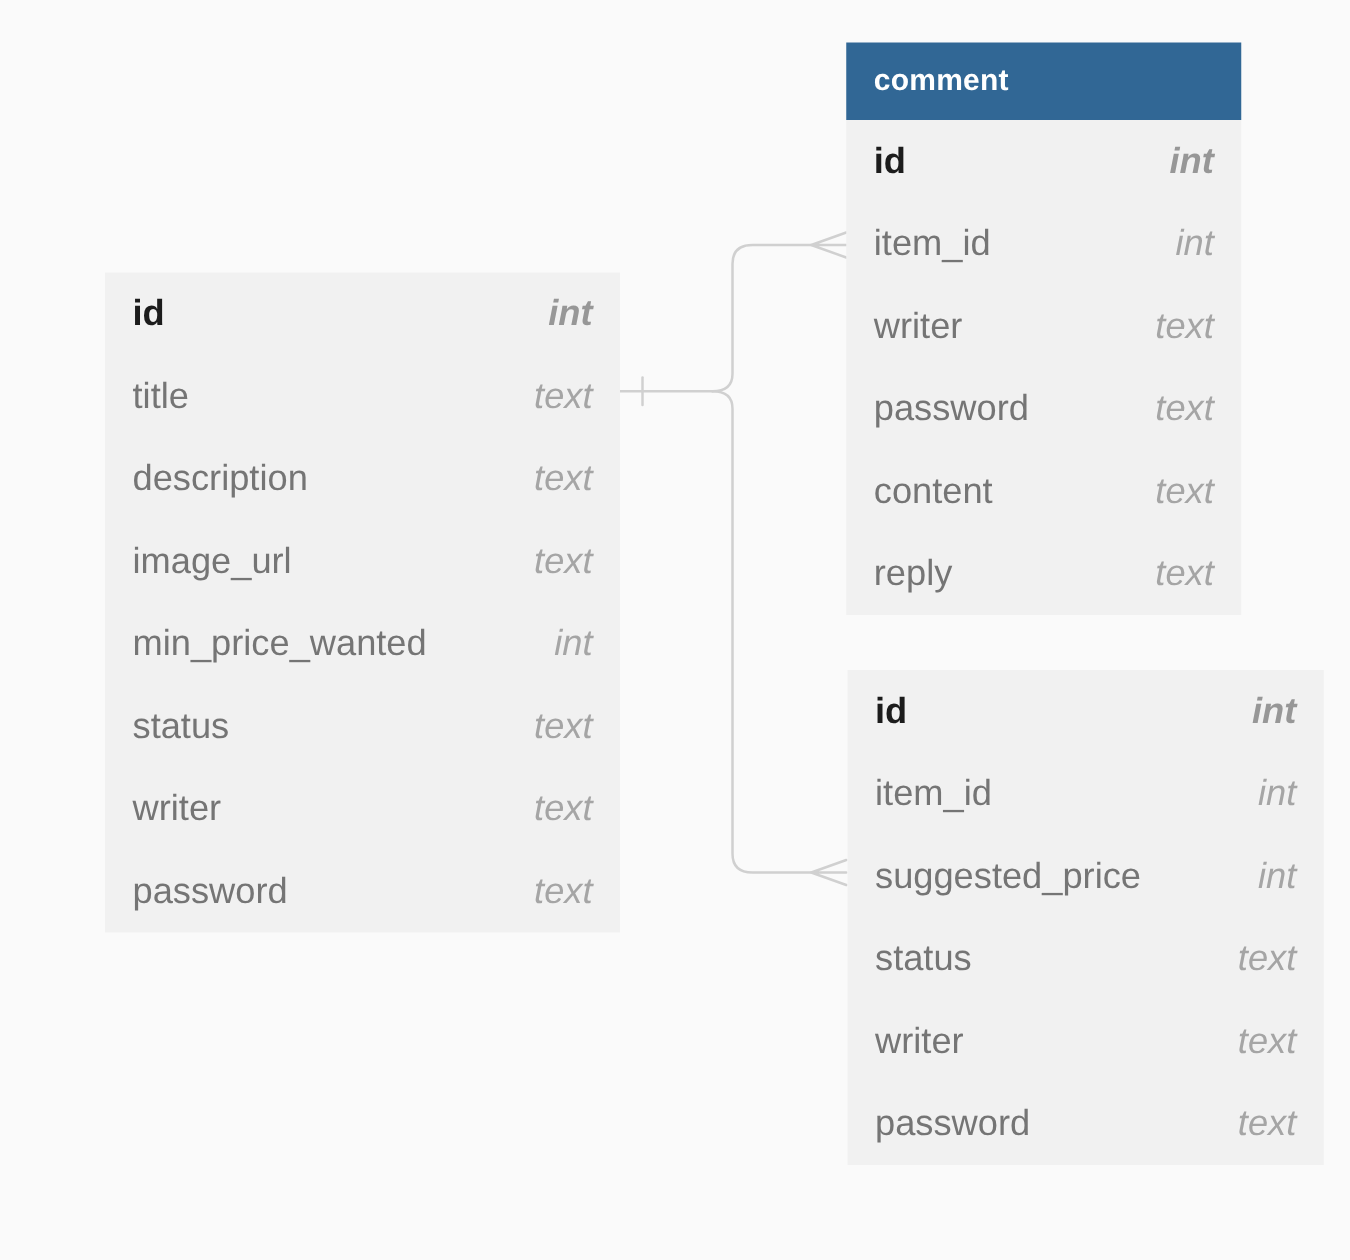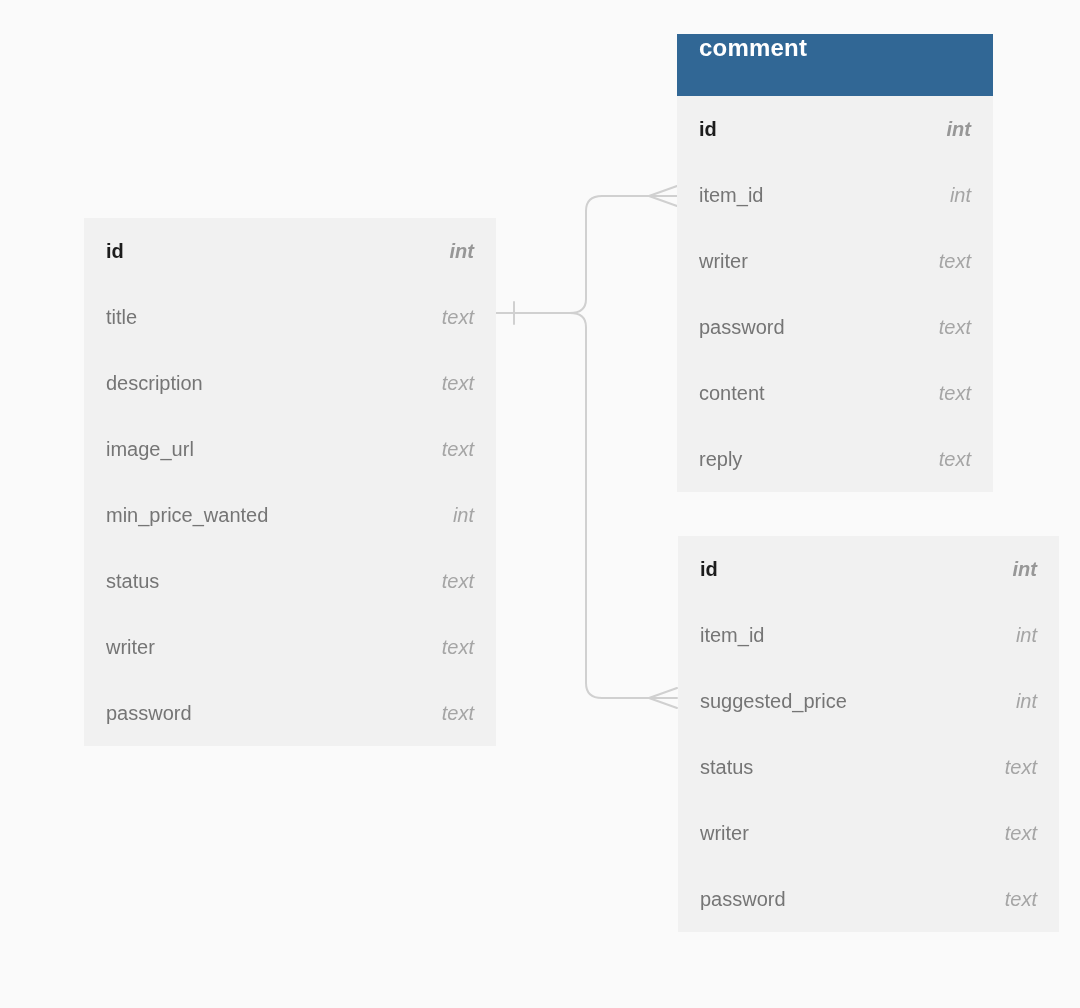--- a/index.html
+++ b/index.html
@@ -17,27 +17,27 @@
     width:1080px;height:1008px;
     background:var(--page-bg);
     font-family:"Liberation Sans","DejaVu Sans",sans-serif;
     overflow:hidden;
   }
   .canvas{position:relative;width:1080px;height:1008px;}
   .connector-layer{position:absolute;left:0;top:0;width:1080px;height:1008px;pointer-events:none;}
   .db-table{position:absolute;box-sizing:border-box;}
   .db-table-header{
     height:62px;background:var(--header-bg);color:#ffffff;
-    display:flex;padding:0 22px;
+    display:flex;align-items:center;padding:0 22px;
     font-size:24px;font-weight:bold;letter-spacing:.2px;
   }
   .db-table-body{background:var(--body-bg);}
   .field-row{
     height:66px;display:flex;align-items:center;justify-content:space-between;
-    padding:0 22px;font-size:20px;
+    padding:0 22px;font-size:29px;
   }
   .field-row .fname{color:var(--fname);}
   .field-row .ftype{color:var(--ftype);font-style:italic;}
   .field-row.pk .fname{color:var(--pk-name);font-weight:bold;}
   .field-row.pk .ftype{color:var(--pk-type);font-weight:bold;}
   #table-sales-item{left:84px;top:218px;width:412px;}
   #table-comment{left:677px;top:34px;width:316px;}
   #table-negotiation{left:678px;top:536px;width:381px;}
 </style>
 </head>

